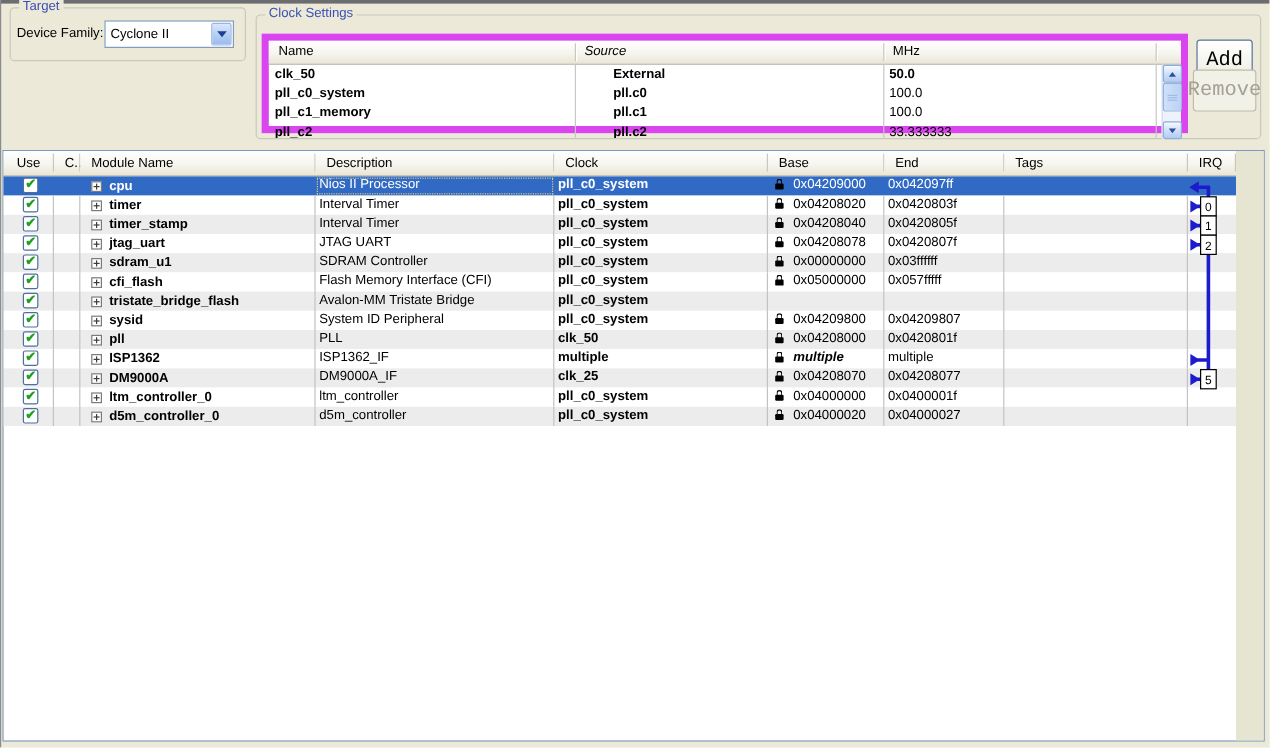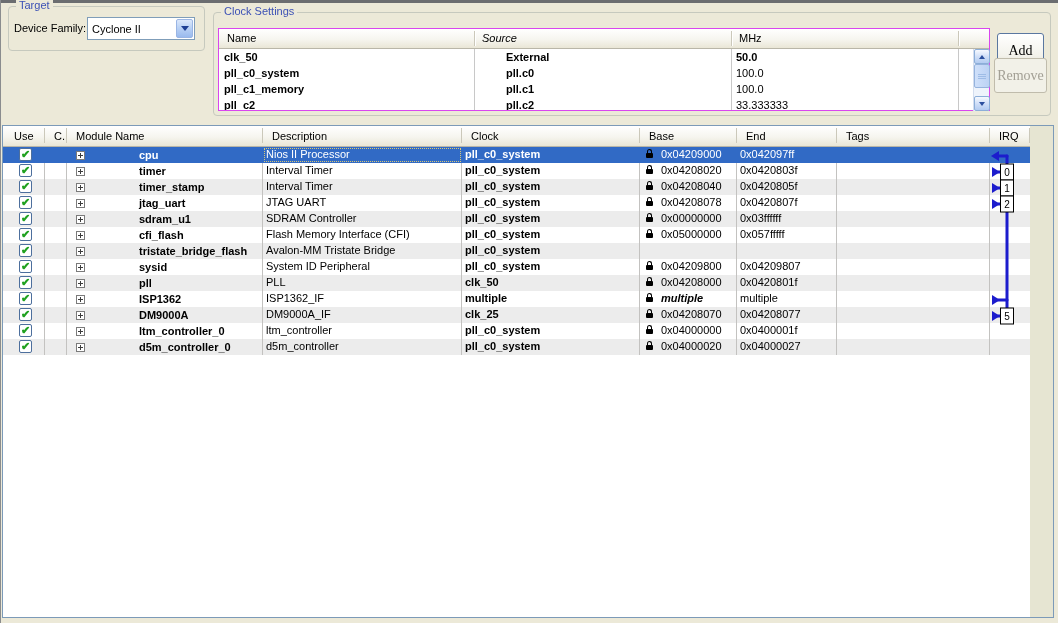--- a/index.html
+++ b/index.html
@@ -34,21 +34,21 @@
     width:17px; height:19px; margin-right:1px; border:1px solid #9ab5e4; border-radius:2px;
     background:linear-gradient(180deg,#dce8fb,#bad2f5 45%,#9abaee);
     display:flex; align-items:center; justify-content:center;
   }
   .chev-down { width:0; height:0; border-left:4px solid transparent; border-right:4px solid transparent; border-top:5px solid #1d3f94; }
 
   
   #clock-box { left:213px; top:12px; width:838px; height:104px; }
   #clock-table {
     position:absolute; left:4px; top:15px; width:772px; height:83px;
-    border:1px solid #d946ef; background:#fff;
+    border:6px solid #d946ef; background:#fff;
   }
   .theader {
     position:relative; height:20px; width:100%;
     background:linear-gradient(180deg,#ffffff 0%,#f6f5ef 55%,#e9e6d6 100%);
     border-bottom:1px solid #b9b6a8;
   }
   .theader .hlabel { position:absolute; top:3px; color:#000; }
   .hsep { position:absolute; top:2px; width:1px; height:15px; background:#cbc8ba; box-shadow:1px 0 0 #fff; }
   #clock-body { position:relative; height:61px; overflow:hidden; width:755px; }
   .cline { position:absolute; top:0; width:1px; height:61px; background:#c8c8c8; }
@@ -67,21 +67,21 @@
   .chev-up-s { width:0;height:0;border-left:3px solid transparent;border-right:3px solid transparent;border-bottom:4px solid #2b4f9e; }
   .chev-dn-s { width:0;height:0;border-left:3px solid transparent;border-right:3px solid transparent;border-top:4px solid #2b4f9e; }
   #clock-thumb { position:absolute; left:0; top:15px; width:16px; height:24px; border:1px solid #95b3dd; border-radius:2px;
           background:linear-gradient(90deg,#cfe0fa,#bcd2f4); }
   #clock-thumb i { display:block; margin:9px auto 0; width:8px; height:1px; background:#9ebce6; box-shadow:0 2px 0 #9ebce6,0 4px 0 #9ebce6; }
 
   
   .xp-btn {
     position:absolute; height:35px; border:1px solid #5a77a0; border-radius:3px;
     background:linear-gradient(180deg,#ffffff,#f3f2eb 65%,#dfdccd);
-    font-family:Liberation Serif, serif; font-size:14px; color:#000;
+    font-family:Liberation Mono, monospace; font-size:17px; color:#000;
     display:flex; align-items:center; justify-content:center;
   }
   #add-button { left:997px; top:33px; width:47px; }
   #remove-button { left:994px; top:58px; width:53px; border-color:#c0bcac; background:#f2f1e8; color:#a3a095; }
 
   
   #module-panel {
     position:absolute; left:2px; top:125px; width:1052px; height:493px;
     border:1px solid #7c9ab8; background:#fff;
   }
@@ -97,21 +97,21 @@
 
   #module-rows { position:relative; width:1027px; }
   .mrow {
     display:grid; grid-template-columns:42px 22px 196px 199px 178px 97px 100px 153px 40px;
     height:16px; line-height:15px; background:#fff;
   }
   .mrow.even { background:#ececec; }
   .mrow.selected { background:#316ac5; color:#fff; }
   .mcell { position:relative; padding-left:3px; white-space:nowrap; overflow:hidden; border-right:1px solid #c3c2c0; }
   .mrow.selected .mcell { border-right-color:transparent; }
-  .mcell.namec { display:flex; align-items:center; padding-left:9px; font-weight:bold;gap:48px; }
+  .mcell.namec { display:flex; align-items:center; padding-left:9px; font-weight:bold; }
   .mcell.clockc { font-weight:bold; }
   .mcell.basec { padding-left:4px; }
   .mcell.irqc { border-right:none; }
   .mcell .ital { font-style:italic; font-weight:bold; }
   .mcell.focused { outline:1px dotted #d8c878; outline-offset:-2px; }
 
   .expand {
     position:relative; width:9px; height:9px; background:#fff; border:1px solid #7b7b7b;
     display:inline-block; margin-right:6px; flex:0 0 auto;
   }

